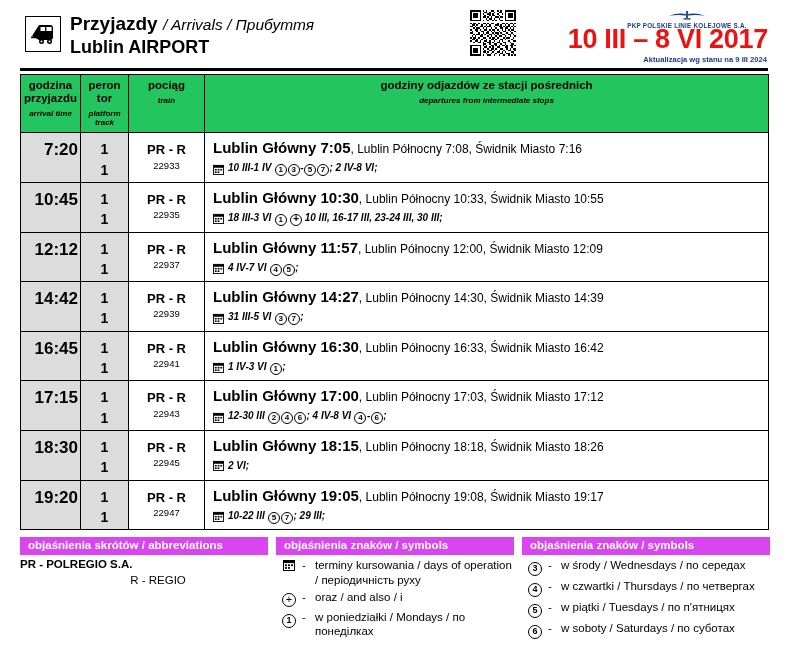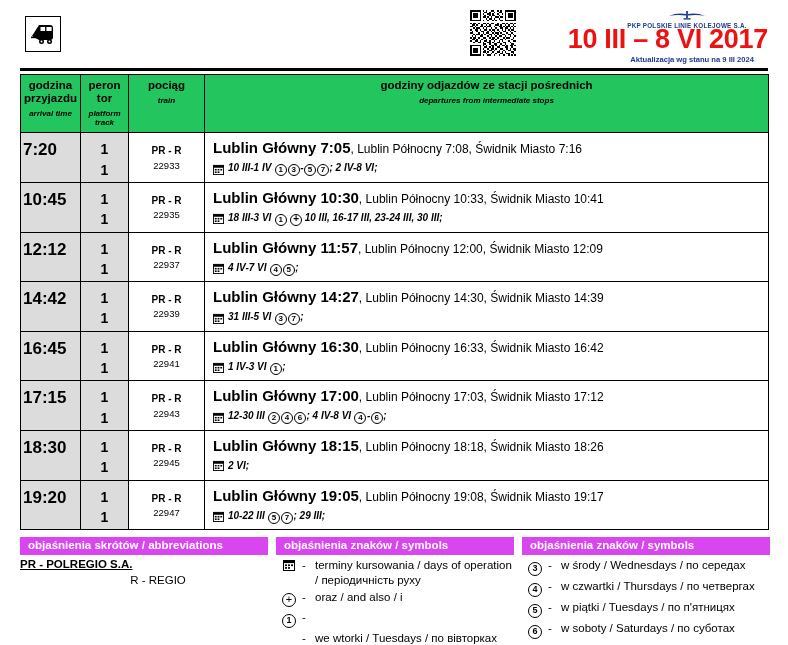--- a/index.html
+++ b/index.html
@@ -102,21 +102,21 @@
     right: 0px;
     top: 16px;
     font-size: 27px;
     font-weight: bold;
     color: #ee1111;
     letter-spacing: -0.3px;
     white-space: nowrap;
   }
   .update-note {
     position: absolute;
-    right: 14px;
+    right: 1px;
     top: 47px;
     font-size: 7.6px;
     font-weight: bold;
     color: #1b3a8c;
     white-space: nowrap;
   }
 
   .header-rule {
     height: 3px;
     background: #000;
@@ -152,40 +152,40 @@
     margin-top: 5px;
     line-height: 1.1;
   }
   .col-arr { width: 60px; }
   .col-plat { width: 48px; }
   .col-train { width: 76px; }
   .col-stops { width: 564px; }
 
   .cell-arr {
     background: #dcdcdc;
-    text-align: left;
+    text-align: right;
     font-size: 17px;
     font-weight: bold;
     padding: 7px 2px 2px 2px;
   }
   .cell-plat {
     background: #dcdcdc;
     text-align: center;
     font-size: 14px;
     font-weight: bold;
     padding: 6px 2px 2px 2px;
     line-height: 1.45;
   }
   .cell-plat .trk { display: block; }
   .cell-train {
     text-align: center;
     padding: 6px 2px 2px 2px;
     line-height: 1.2;
   }
-  .carrier { font-size: 10px; font-weight: bold; }
+  .carrier { font-size: 13px; font-weight: bold; }
   .trainno { font-size: 9.5px; display: block; margin-top: 1px; }
 
   .cell-stops {
     padding: 6px 4px 3px 8px;
   }
   .stops-line {
     font-size: 12px;
     line-height: 1.2;
     white-space: nowrap;
   }
@@ -224,21 +224,21 @@
     font-weight: bold;
     padding: 2px 4px 3px 8px;
     line-height: 1.15;
   }
   .abbr-list {
     font-size: 11.5px;
     font-weight: bold;
     line-height: 1.35;
     padding-top: 2px;
   }
-  .abbr-list .ab1 { display: block; text-decoration: underline; }
+  .abbr-list .ab1 { display: block; }
   .abbr-list .ab2 { display: block; padding-left: 28px; font-weight: normal; text-align: center; }
 
   .sym-row {
     display: flex;
     align-items: flex-start;
     font-size: 11.5px;
     line-height: 1.25;
     margin-top: 3px;
   }
   .sym-key {
@@ -301,20 +301,24 @@
           <path d="M9 3 h11 a3 3 0 0 1 3 3 v9 a3 3 0 0 1 -3 3 h-11 z" fill="#000"></path>
           <rect x="10.5" y="5" width="4.6" height="4" fill="#fff"></rect>
           <rect x="16.4" y="5" width="5.2" height="4" fill="#fff"></rect>
           <path d="M9 3 L2 14 L9 18 Z" fill="#000"></path>
           <circle cx="11.5" cy="19.6" r="2.5" fill="#000"></circle>
           <circle cx="19.5" cy="19.6" r="2.5" fill="#000"></circle>
           <circle cx="11.5" cy="19.6" r="1" fill="#fff"></circle>
           <circle cx="19.5" cy="19.6" r="1" fill="#fff"></circle>
           <rect x="1" y="14.6" width="22" height="1.6" fill="#000"></rect>
         </svg>
+      </div>
+      <div class="header-titles">
+        <div class="title-line1"><span>Przyjazdy</span> <span class="sub">/ Arrivals / Прибуття</span></div>
+        <div class="title-line2">Lublin AIRPORT</div>
       </div>
     </div>
 
     <div class="header-right">
       <svg class="qr" viewBox="0 0 29 29" shape-rendering="crispEdges">
         <rect width="29" height="29" fill="#fff"></rect>
         <g fill="#000">
           <rect x="0" y="0" width="7" height="1"></rect>
             <rect x="0" y="6" width="7" height="1"></rect>
           <rect x="0" y="0" width="1" height="7"></rect>
@@ -614,21 +618,21 @@
               </svg>
               <span>10 III-1 IV <span class="circ">1</span><span class="circ">3</span>-<span class="circ">5</span><span class="circ">7</span>; 2 IV-8 VI;</span>
             </div>
           </td>
         </tr>
         <tr>
           <td class="cell-arr">10:45</td>
           <td class="cell-plat"><span>1</span><span class="trk">1</span></td>
           <td class="cell-train"><span class="carrier">PR - R</span><span class="trainno">22935</span></td>
           <td class="cell-stops">
-            <div class="stops-line"><span class="dest">Lublin Główny 10:30</span><span>, Lublin Północny 10:33, Świdnik Miasto 10:41</span></div>
+            <div class="stops-line"><span class="dest">Lublin Główny 10:30</span><span>, Lublin Północny 10:33, Świdnik Miasto 10:55</span></div>
             <div class="notes-line">
               <svg class="cal-ico" width="11" height="11" viewBox="0 0 12 12">
                 <rect x="0.5" y="1.5" width="11" height="10" fill="#fff" stroke="#000"></rect>
                 <rect x="0.5" y="1.5" width="11" height="2.6" fill="#000"></rect>
                 <rect x="2" y="5.4" width="2" height="1.7" fill="#000"></rect>
                 <rect x="5" y="5.4" width="2" height="1.7" fill="#000"></rect>
                 <rect x="8" y="5.4" width="2" height="1.7" fill="#000"></rect>
                 <rect x="2" y="8.1" width="2" height="1.7" fill="#000"></rect>
                 <rect x="5" y="8.1" width="2" height="1.7" fill="#000"></rect>
               </svg>
@@ -786,20 +790,21 @@
             <span class="sym-text">terminy kursowania / days of operation / періодичність руху</span>
           </div>
           <div class="sym-row">
             <span class="sym-key"><span class="plus-sym">+</span></span>
             <span class="sym-dash">-</span>
             <span class="sym-text">oraz / and also / і</span>
           </div>
           <div class="sym-row">
             <span class="sym-key"><span class="circ">1</span></span>
             <span class="sym-dash">-</span>
+            <span class="sym-text">w poniedziałki / Mondays / по понеділках</span>
           </div>
           <div class="sym-row">
             <span class="sym-key"></span>
             <span class="sym-dash">-</span>
             <span class="sym-text">we wtorki / Tuesdays / по вівторках</span>
           </div>
         </div>
     </div>
 
     <div class="legend-col lc3">

